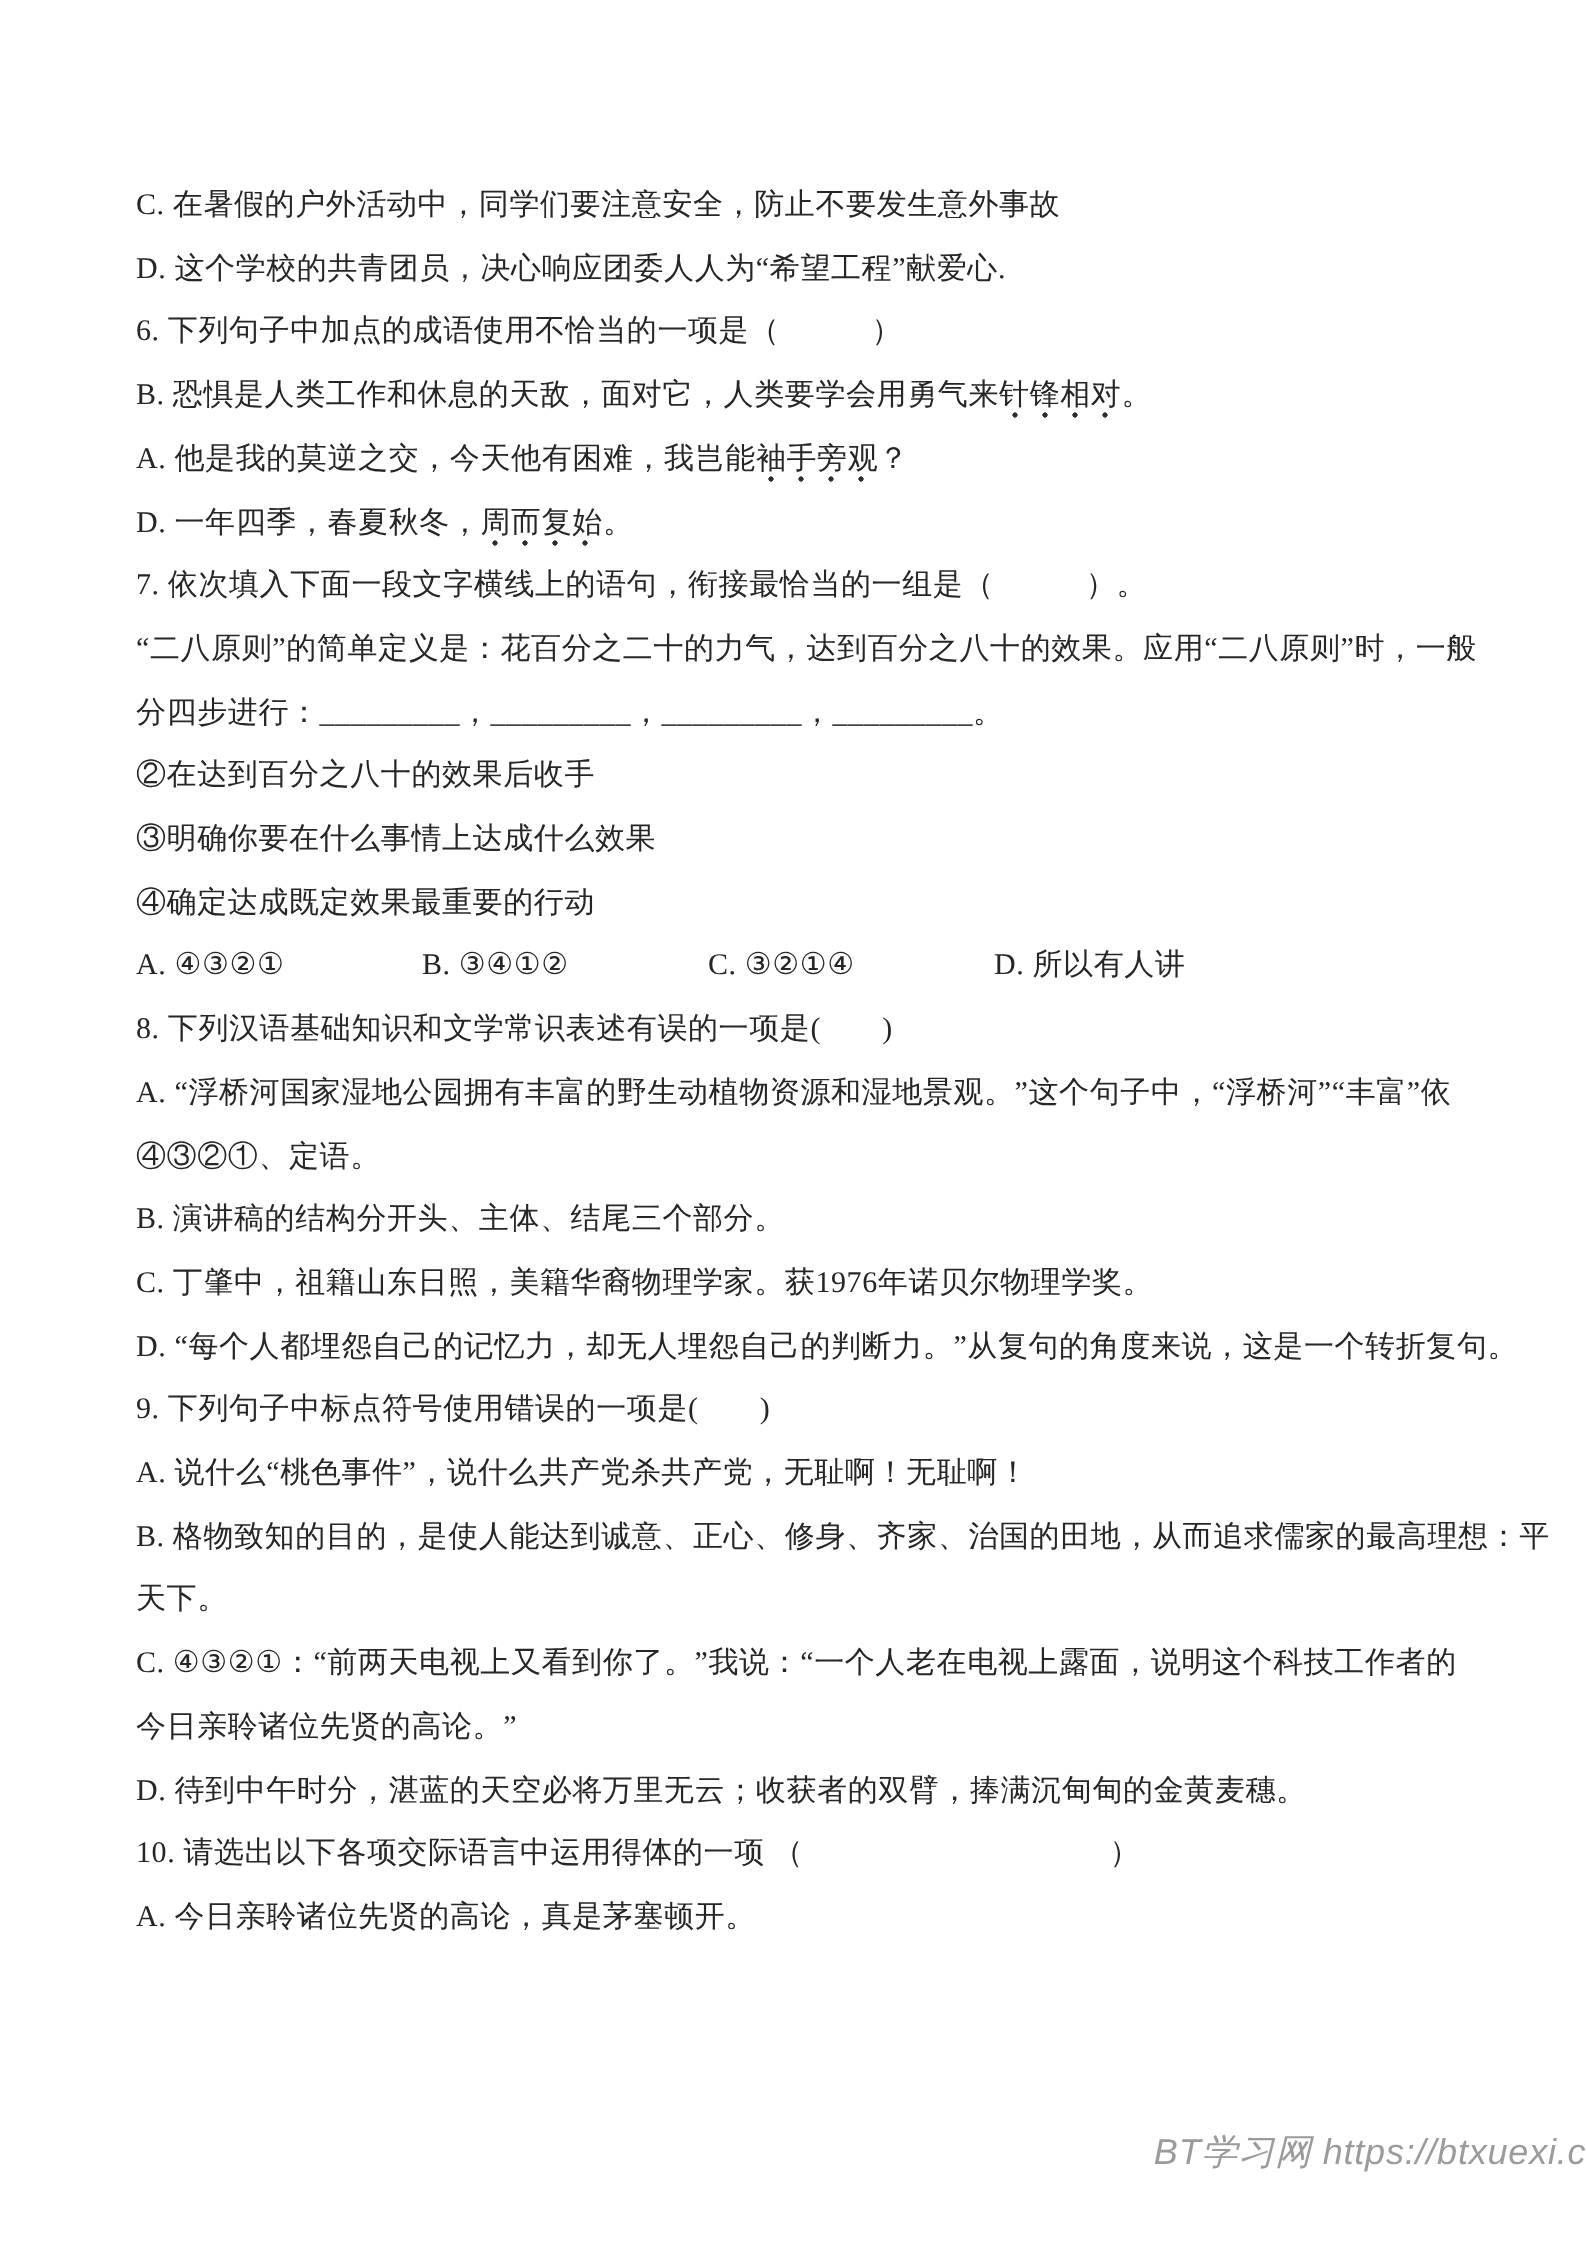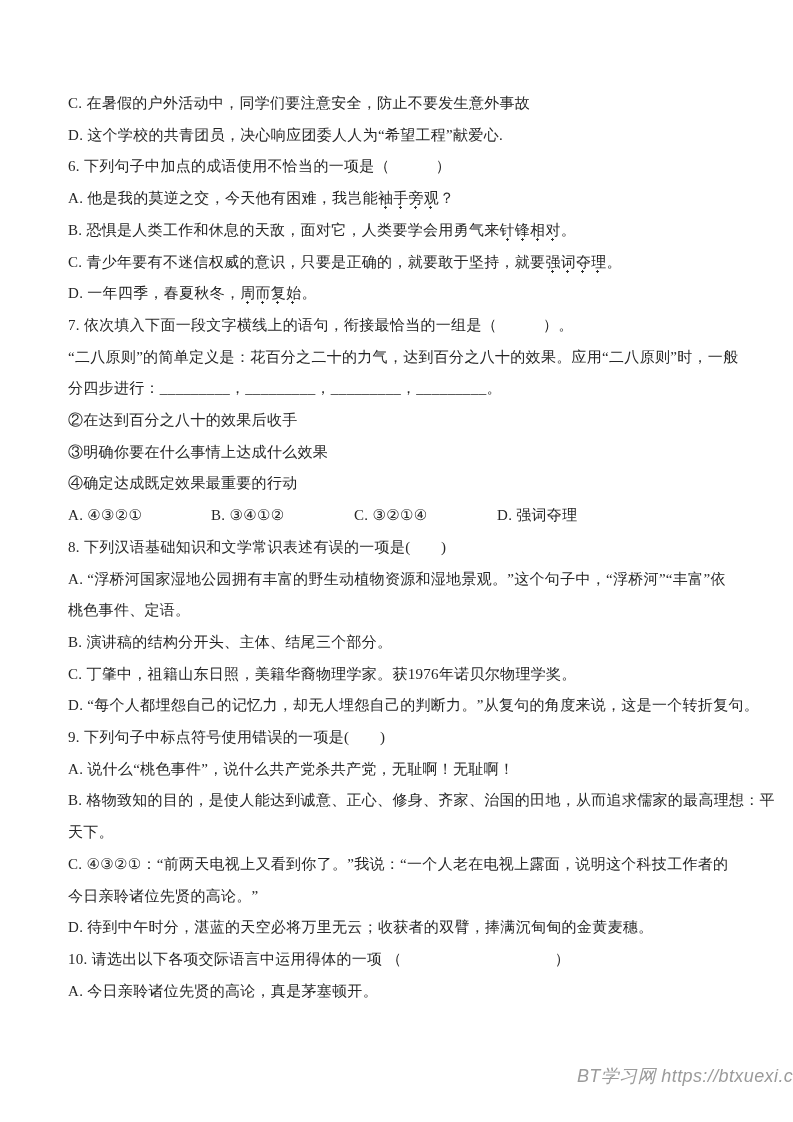--- a/index.html
+++ b/index.html
@@ -57,42 +57,41 @@
 <div class="page">
   <div class="content">
 
     <div class="question">
       <p class="line">C. 在暑假的户外活动中，同学们要注意安全，防止不要发生意外事故</p>
       <p class="line">D. 这个学校的共青团员，决心响应团委人人为“希望工程”献爱心.</p>
     </div>
 
     <div class="question">
       <p class="line">6. 下列句子中加点的成语使用不恰当的一项是（　　　）</p>
+      <p class="line"><span>B. 恐惧是人类工作和休息的天敌，面对它，人类要学会用勇气来</span><span class="em-dots">针锋相对</span><span>。</span></p>
       <p class="line"><span>A. 他是我的莫逆之交，今天他有困难，我岂能</span><span class="em-dots">袖手旁观</span><span>？</span></p>
-      <p class="line"><span>B. 恐惧是人类工作和休息的天敌，面对它，人类要学会用勇气来</span><span class="em-dots">针锋相对</span><span>。</span></p>
-      <p class="line"><span>C. 青少年要有不迷信权威的意识，只要是正确的，就要敢于坚持，就要</span><span class="em-dots">强词夺理</span><span>。</span></p>
       <p class="line"><span>D. 一年四季，春夏秋冬，</span><span class="em-dots">周而复始</span><span>。</span></p>
     </div>
 
     <div class="question">
       <p class="line">7. 依次填入下面一段文字横线上的语句，衔接最恰当的一组是（　　　）。</p>
       <p class="line">“二八原则”的简单定义是：花百分之二十的力气，达到百分之八十的效果。应用“二八原则”时，一般</p>
       <p class="line">分四步进行：_________，_________，_________，_________。</p>
       <p class="line">②在达到百分之八十的效果后收手</p>
       <p class="line">③明确你要在什么事情上达成什么效果</p>
       <p class="line">④确定达成既定效果最重要的行动</p>
       <p class="line choices-row">
-        <span class="choice"><span>A.</span> <span>④③②①</span></span><span class="choice"><span>B.</span> <span>③④①②</span></span><span class="choice"><span>C.</span> <span>③②①④</span></span><span class="choice"><span>D.</span> <span>强词夺理</span></span>
+        <span class="choice"><span>A.</span> <span>④③②①</span></span><span class="choice"><span>B.</span> <span>③④①②</span></span><span class="choice"><span>C.</span> <span>③②①④</span></span><span class="choice"><span>D.</span> <span>所以有人讲</span></span>
       </p>
     </div>
 
     <div class="question">
       <p class="line">8. 下列汉语基础知识和文学常识表述有误的一项是(　　)</p>
       <p class="line">A. “浮桥河国家湿地公园拥有丰富的野生动植物资源和湿地景观。”这个句子中，“浮桥河”“丰富”依</p>
-      <p class="line">桃色事件、定语。</p>
+      <p class="line">④③②①、定语。</p>
       <p class="line">B. 演讲稿的结构分开头、主体、结尾三个部分。</p>
       <p class="line">C. 丁肇中，祖籍山东日照，美籍华裔物理学家。获1976年诺贝尔物理学奖。</p>
       <p class="line">D. “每个人都埋怨自己的记忆力，却无人埋怨自己的判断力。”从复句的角度来说，这是一个转折复句。</p>
     </div>
 
     <div class="question">
       <p class="line">9. 下列句子中标点符号使用错误的一项是(　　)</p>
       <p class="line">A. 说什么“桃色事件”，说什么共产党杀共产党，无耻啊！无耻啊！</p>
       <p class="line">B. 格物致知的目的，是使人能达到诚意、正心、修身、齐家、治国的田地，从而追求儒家的最高理想：平</p>
       <p class="line">天下。</p>

